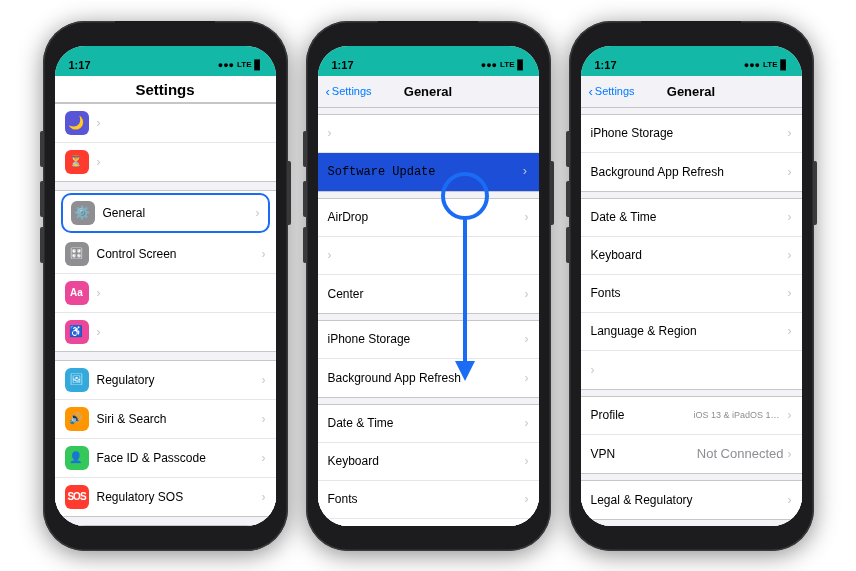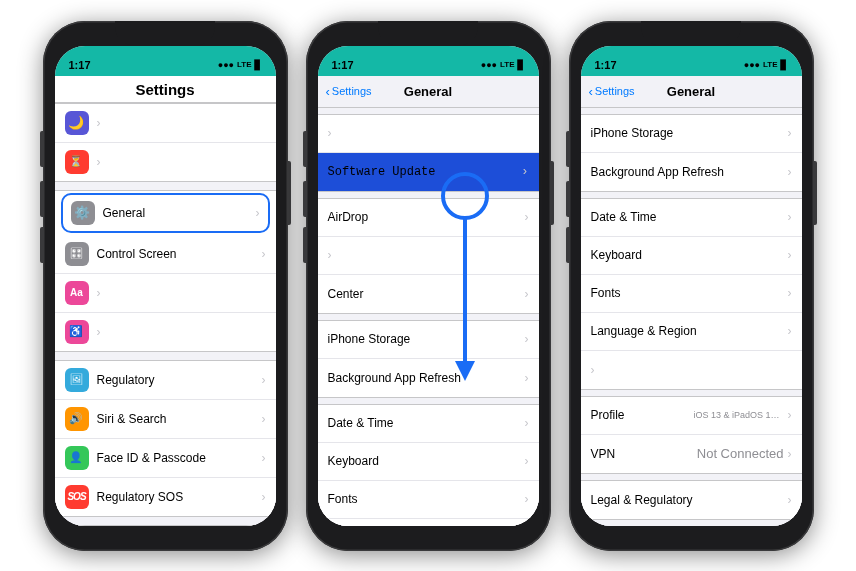--- a/index.html
+++ b/index.html
@@ -265,21 +265,21 @@
             <div class="item-icon icon-orange" style="font-size:11px;">🔊</div>
             <span class="item-label">Siri &amp; Search</span>
             <span class="item-chevron">›</span>
           </div>
           <div class="list-item">
             <div class="item-icon icon-green" style="font-size:11px;">👤</div>
             <span class="item-label">Face ID &amp; Passcode</span>
             <span class="item-chevron">›</span>
           </div>
           <div class="list-item">
-            <div class="item-icon icon-red" style="font-size:10px; font-weight:900; letter-spacing:-1px;font-style:italic;">SOS</div>
+            <div class="item-icon icon-red" style="font-size:10px; font-weight:900; letter-spacing:-1px;">SOS</div>
             <span class="item-label">Regulatory SOS</span>
             <span class="item-chevron">›</span>
           </div>
         </div>
         <div class="small-gap"></div>
         <div class="bordered-group">
           
           
         </div>
       </div>

